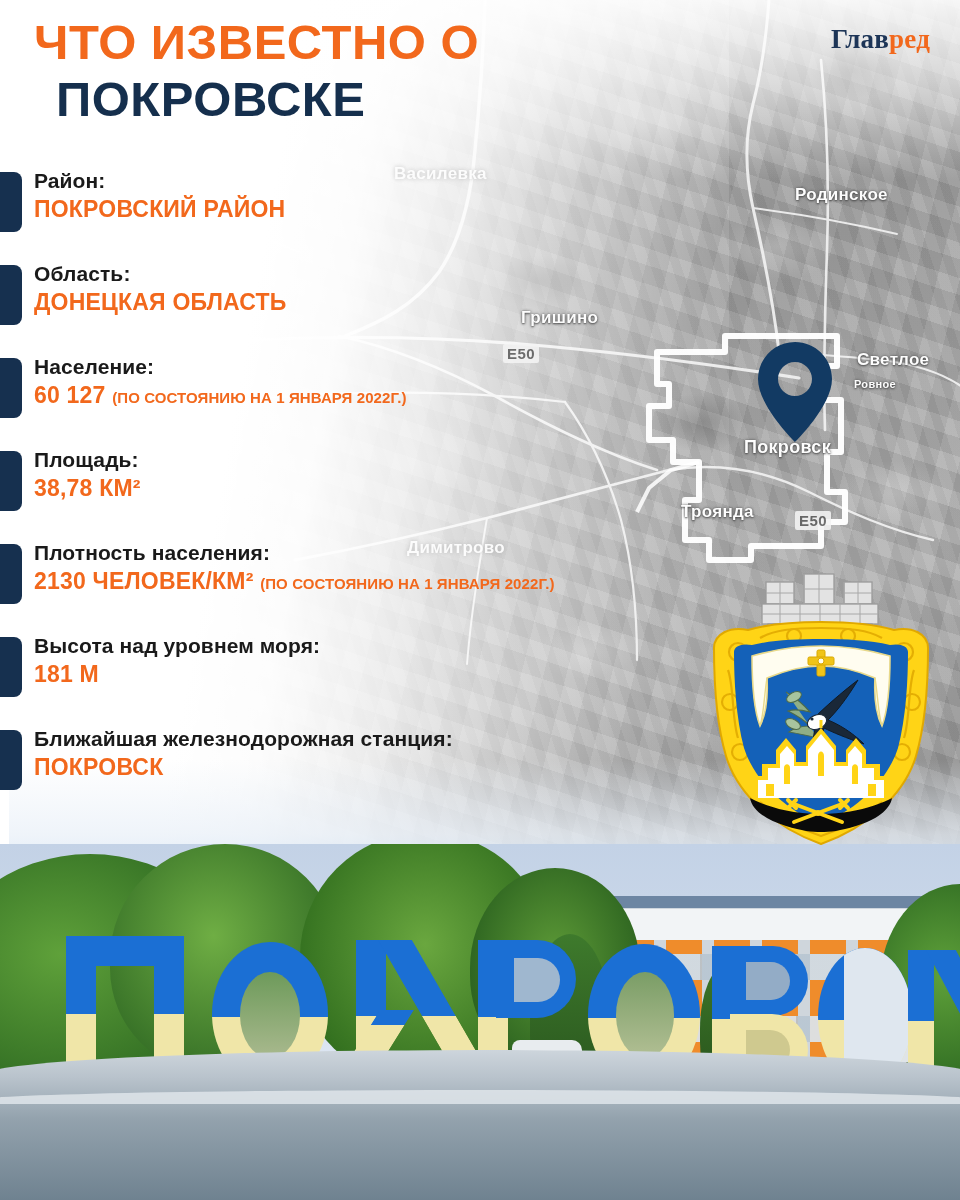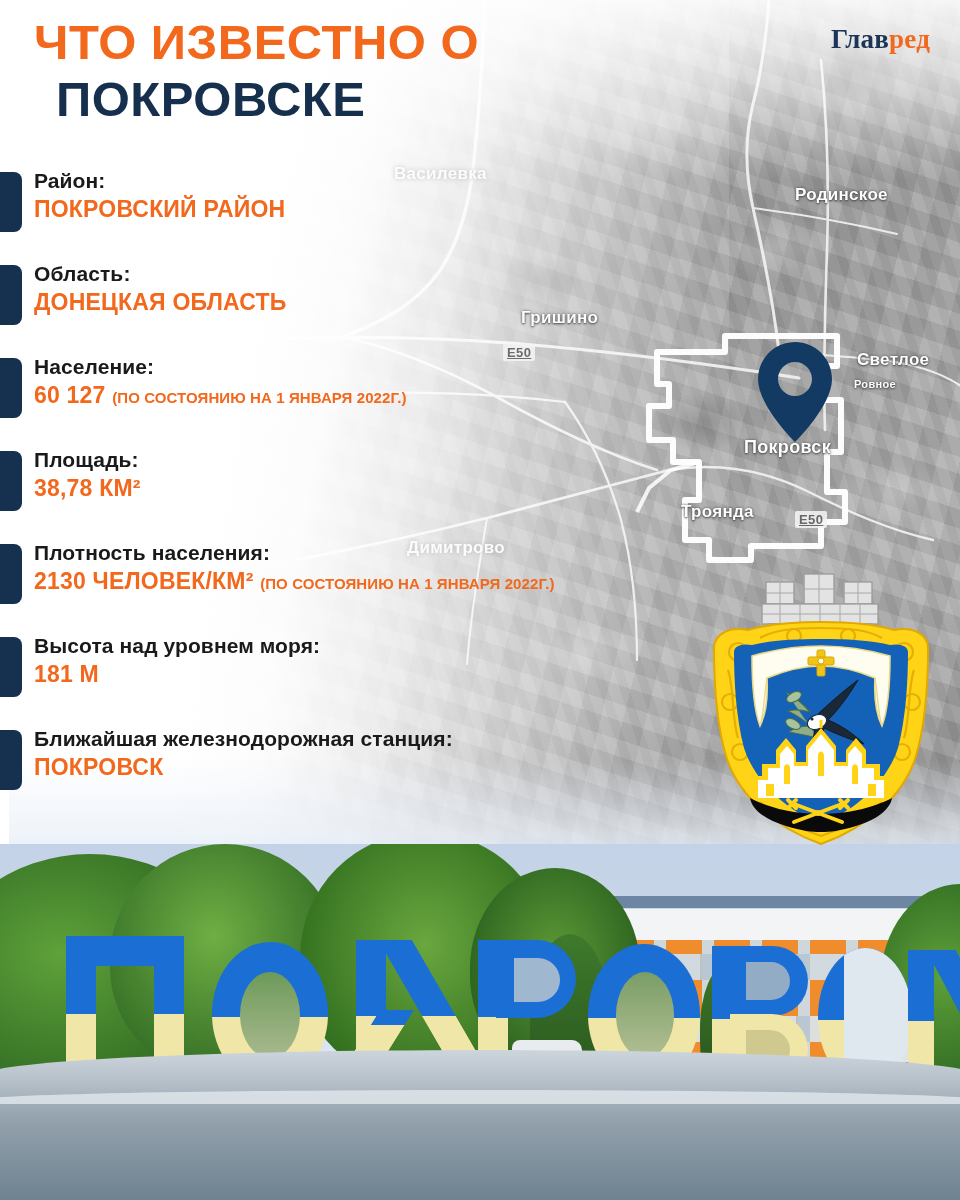--- a/index.html
+++ b/index.html
@@ -56,22 +56,22 @@
   
   .place {
     position: absolute; color: #fdfdfd; font-weight: 700;
     letter-spacing: .3px; white-space: nowrap;
     text-shadow: 0 0 3px rgba(70,70,70,.85), 0 1px 2px rgba(50,50,50,.7);
   }
   .place.dim { color: rgba(255,255,255,.92); text-shadow: 0 0 4px rgba(160,160,160,.6); }
 
   .road-shield {
     position: absolute; background: #f4f4f4; color: #5d5d5d;
-    font-size: 13px; font-weight: 700; padding: 1px 4px; border-radius: 2px;
-    letter-spacing: .4px; opacity: .88; text-decoration: underline;
+    font-size: 15px; font-weight: 700; padding: 1px 4px; border-radius: 2px;
+    letter-spacing: .4px; opacity: .88;
   }
 
   .map-pin { position: absolute; }
 
   
   .title-block { position: absolute; left: 34px; top: 14px; z-index: 9; }
   .title-line { font-weight: 800; font-size: 49px; line-height: 57px; letter-spacing: .5px; }
   .title-line1 { color: #F2681C; }
   .title-line2 { color: #152F4D; padding-left: 22px; }
 

